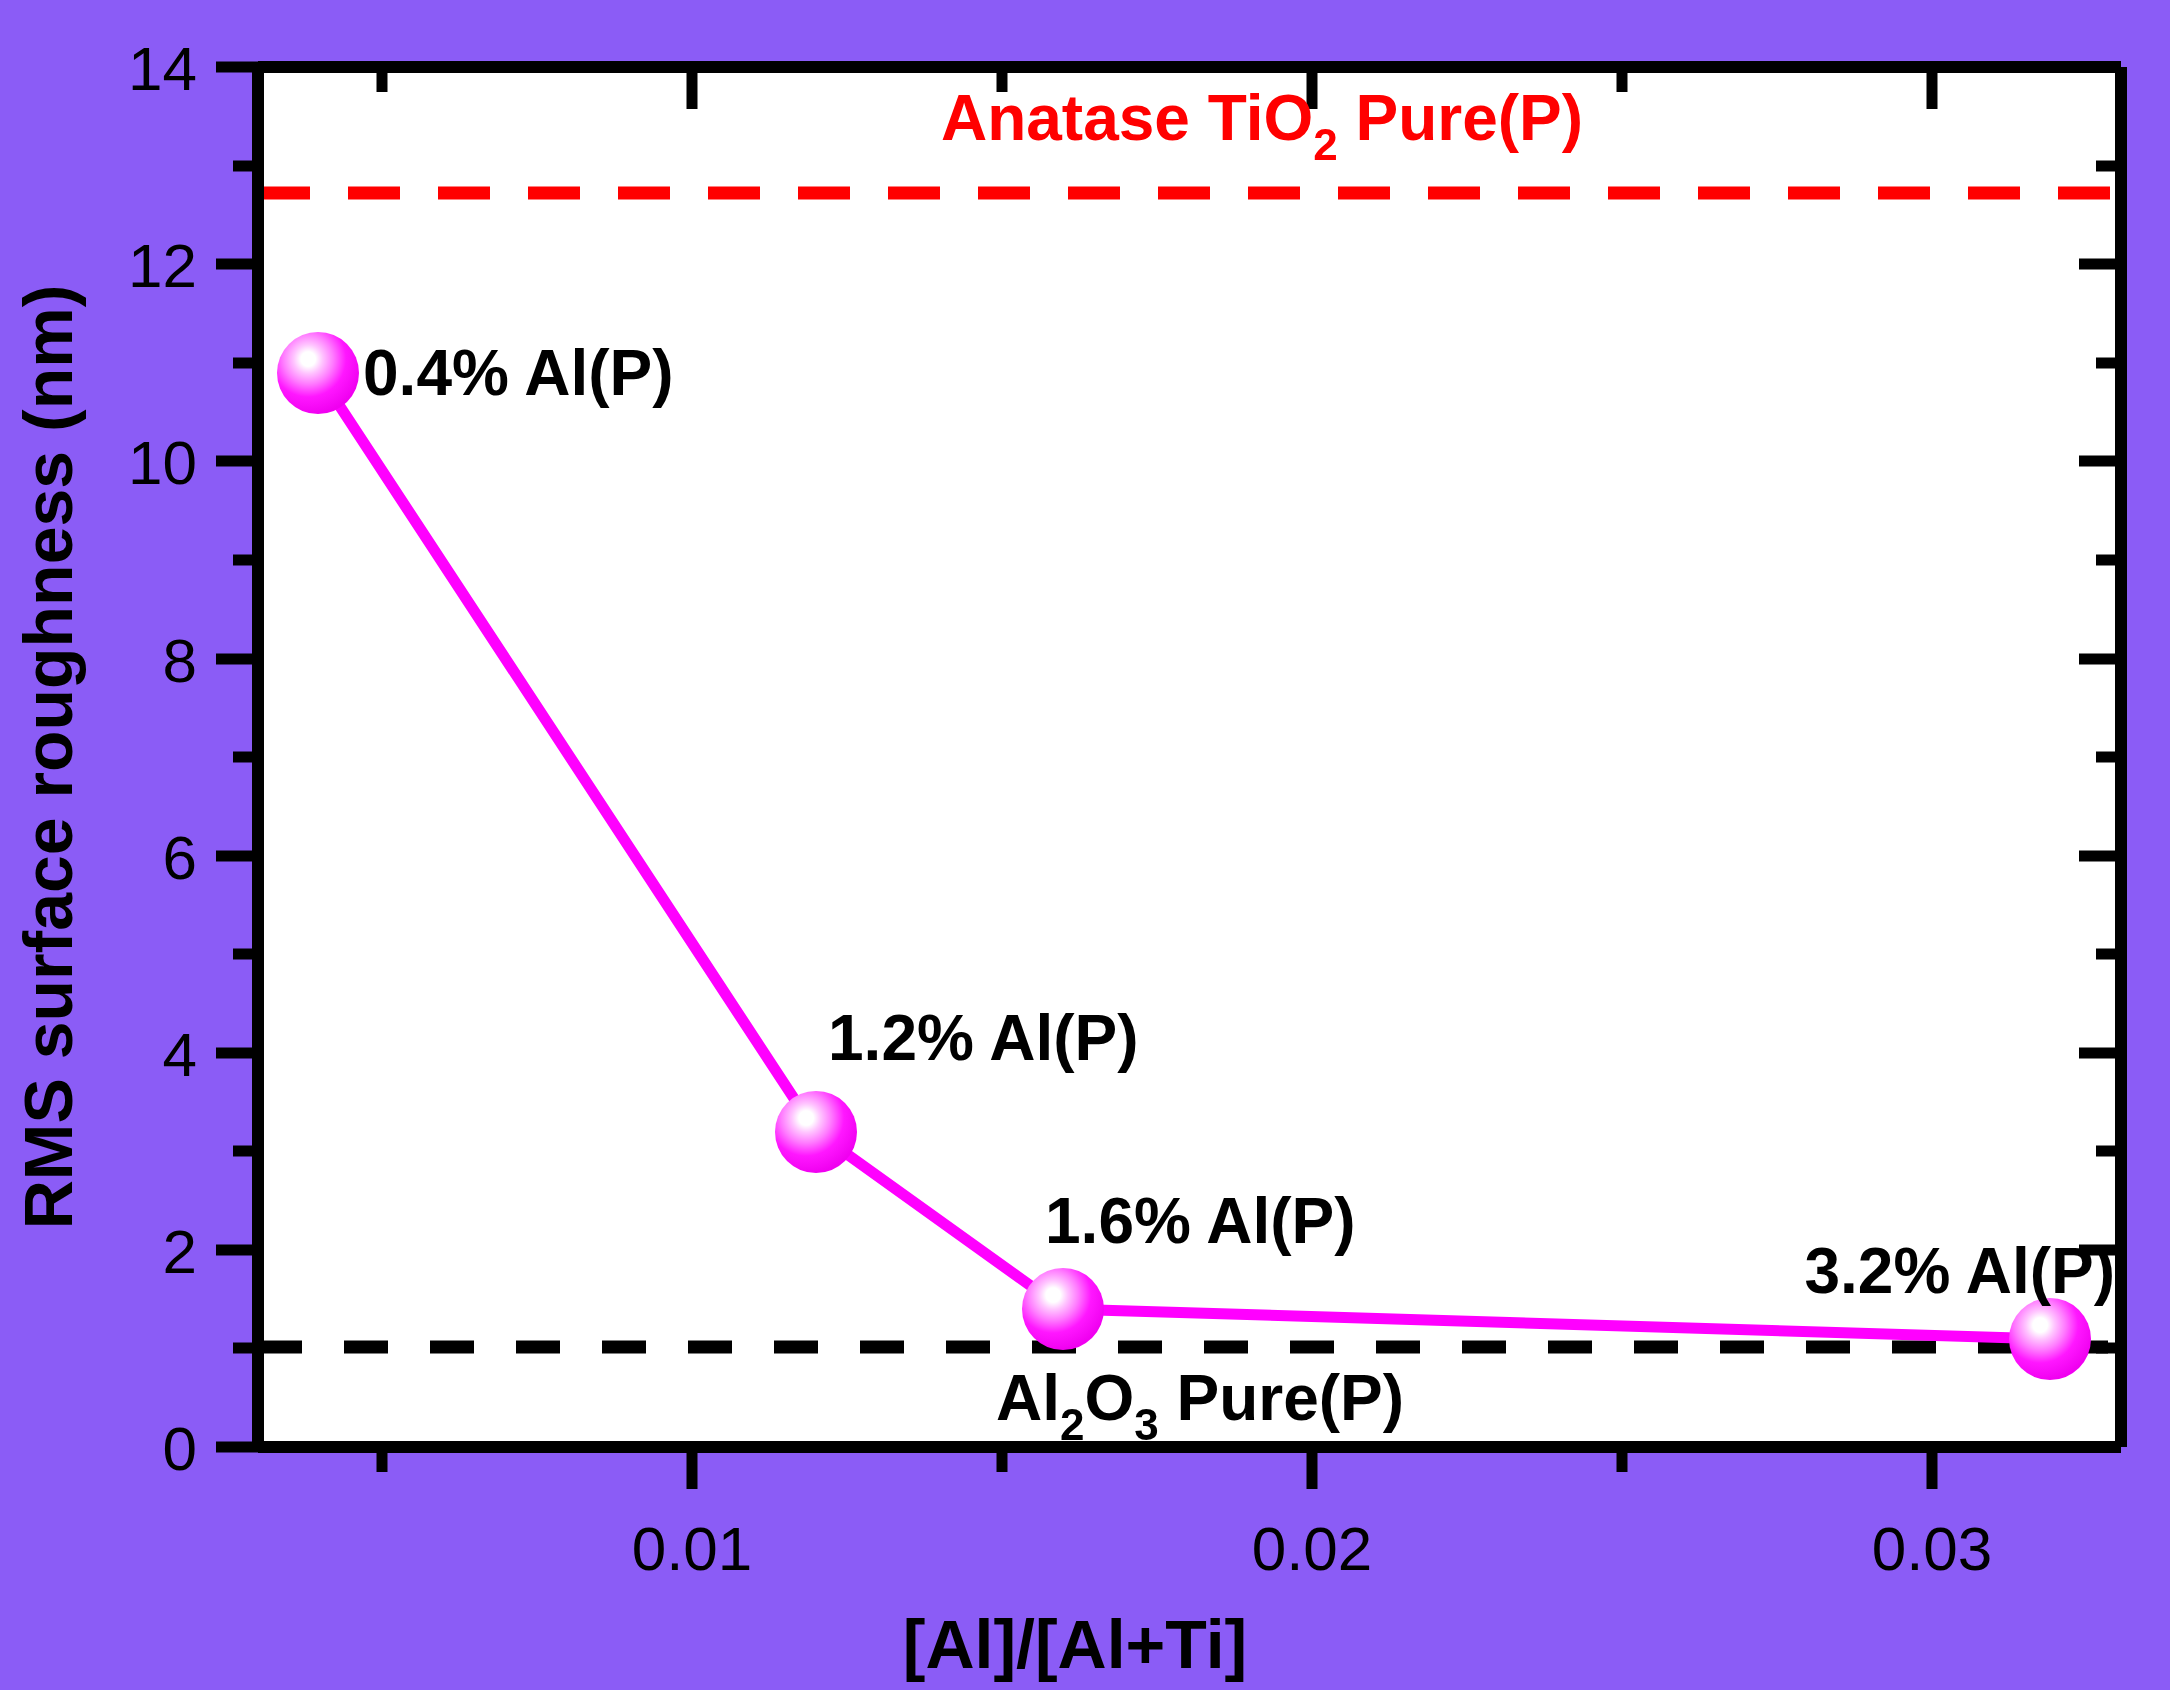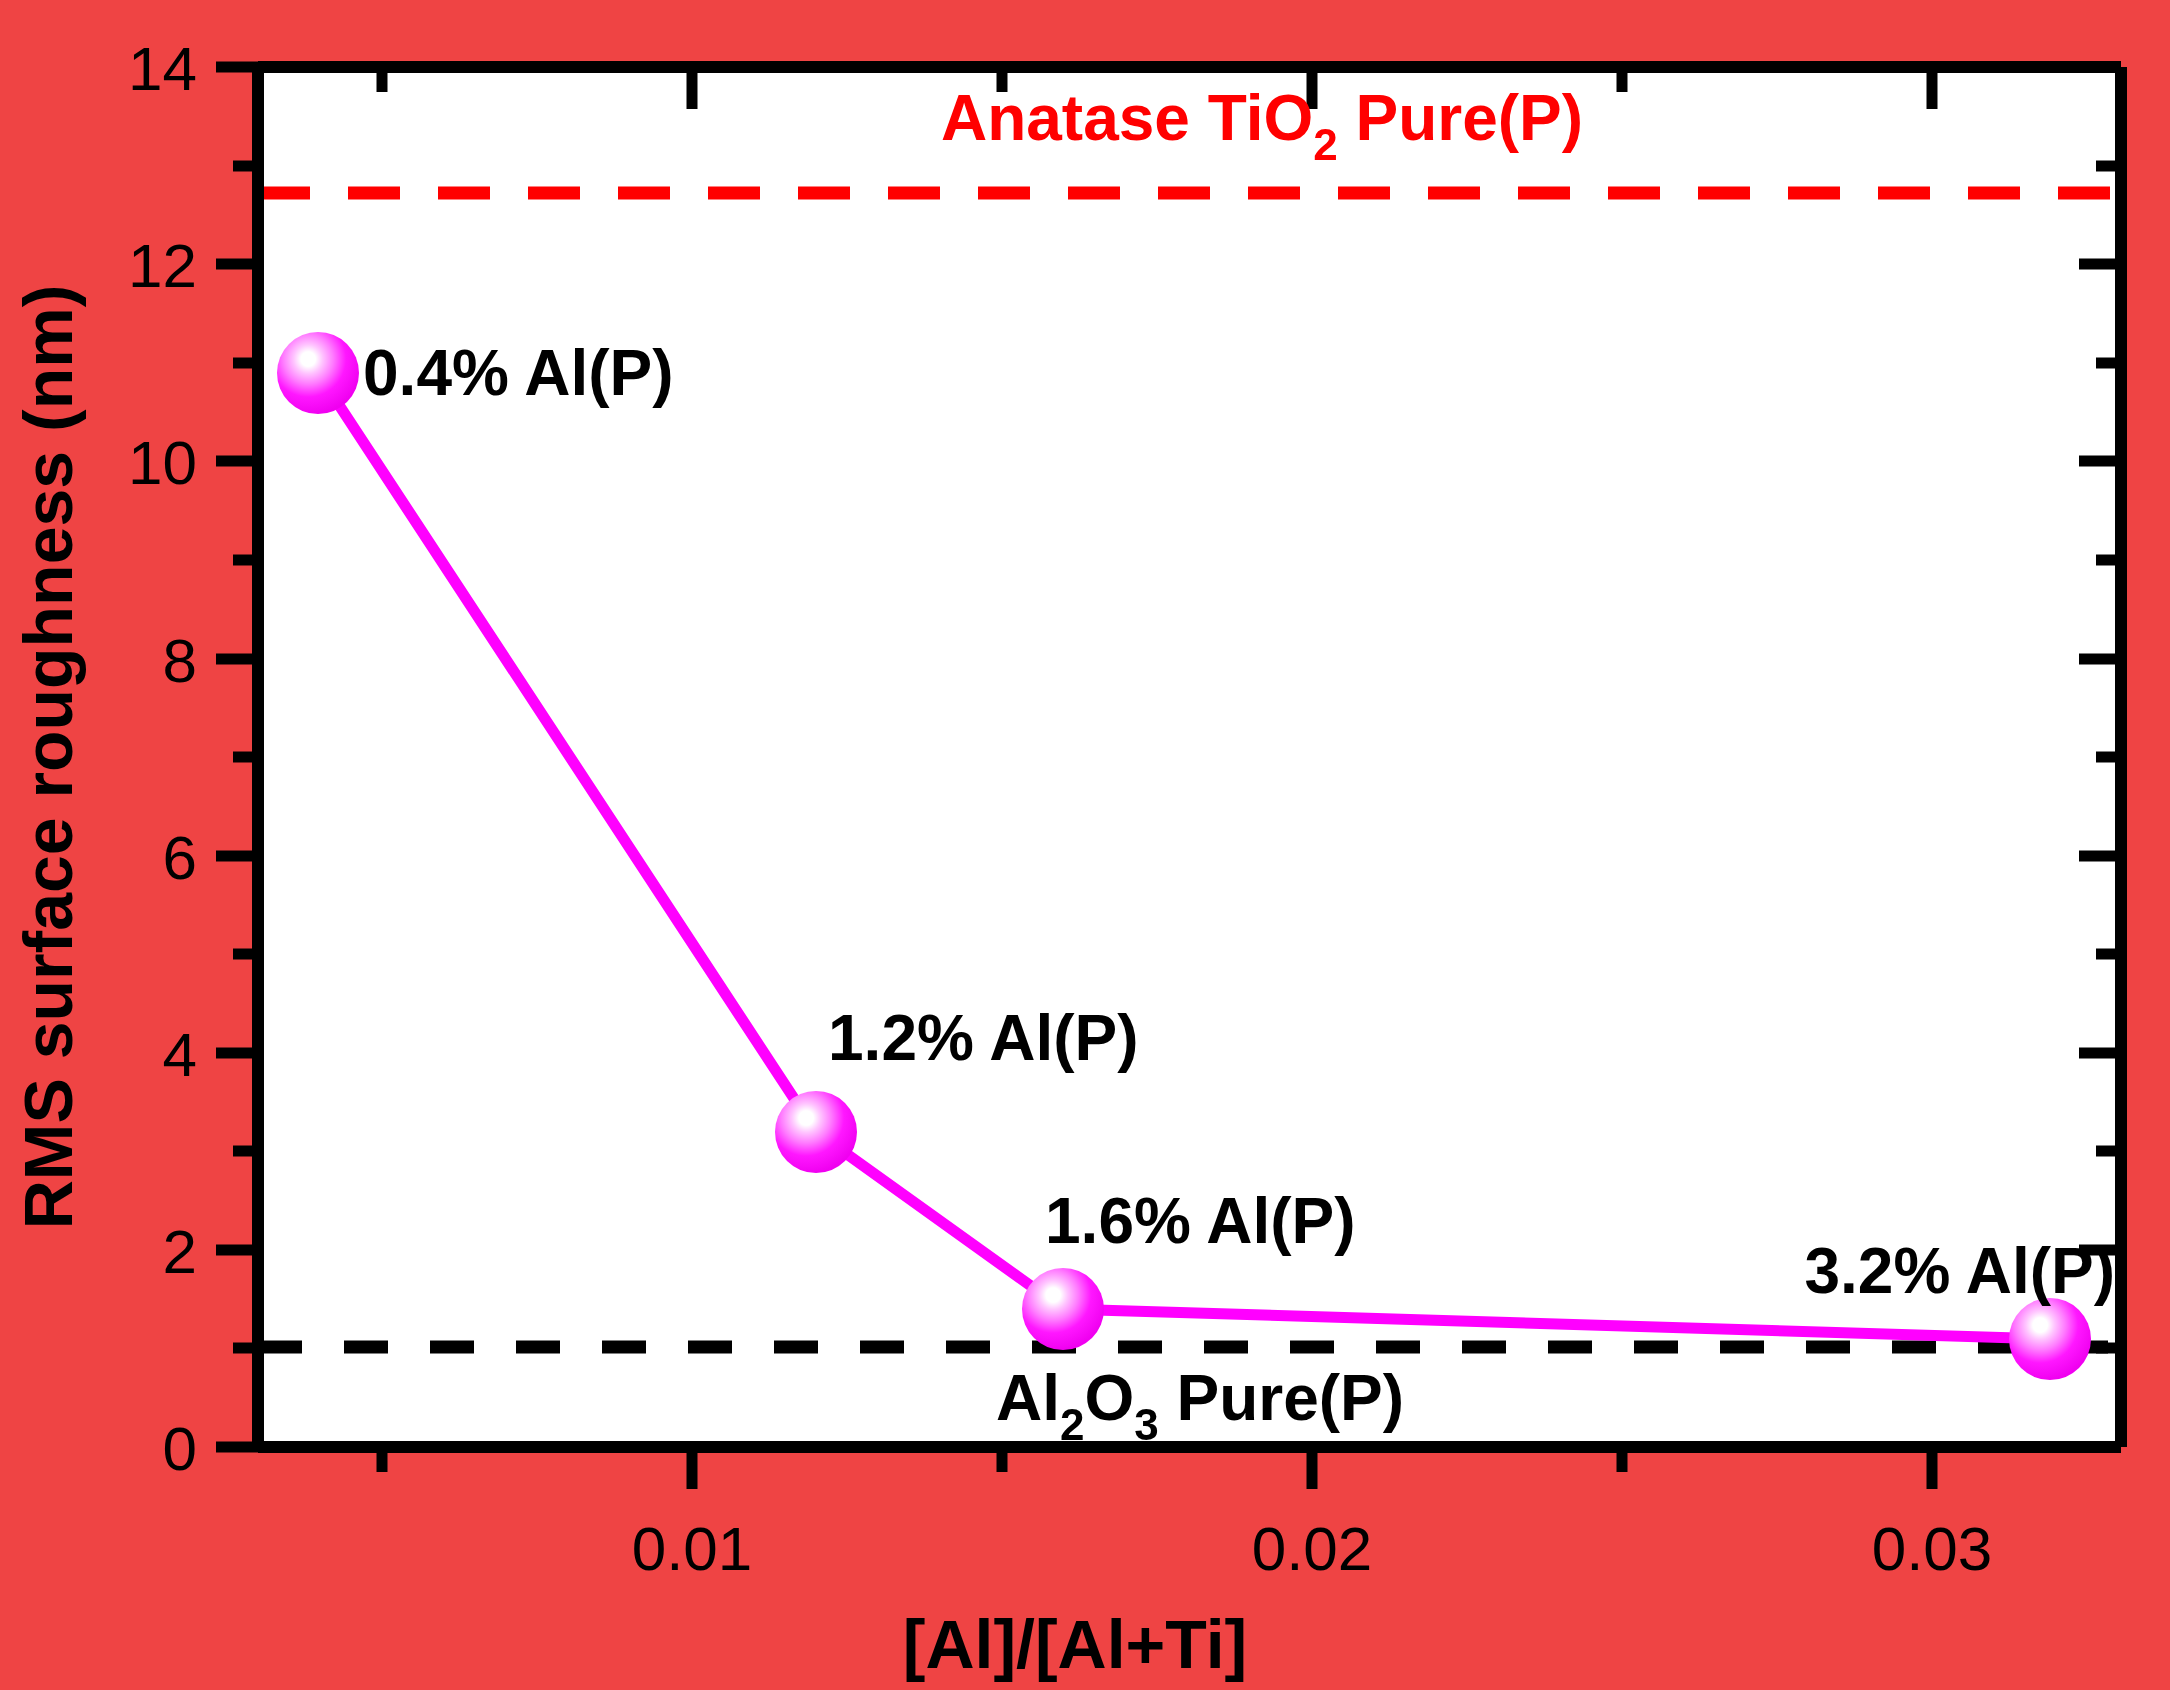--- a/index.html
+++ b/index.html
@@ -10,21 +10,21 @@
   body {
     width: 2170px;
     height: 1690px;
     font-family: "Liberation Sans", sans-serif;
     overflow: hidden;
   }
   #figure {
     position: relative;
     width: 2170px;
     height: 1690px;
-    background: #ef4444;
+    background: #8b5cf6;
   }
   #chart-svg {
     position: absolute;
     left: 0;
     top: 0;
   }
   .axis-title {
     font-weight: bold;
     fill: #000000;
     font-family: "Liberation Sans", sans-serif;

